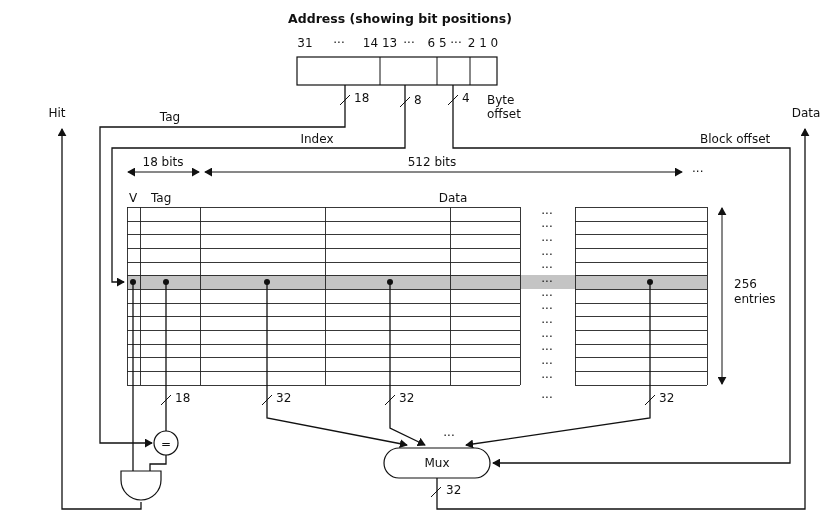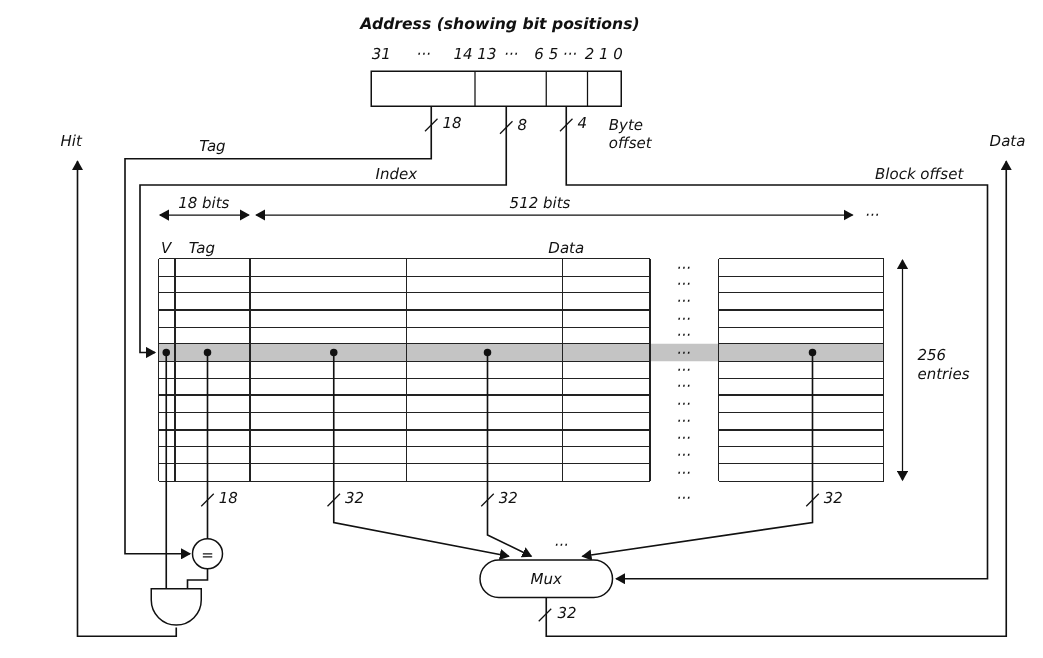--- a/index.html
+++ b/index.html
@@ -1,17 +1,17 @@
 <!DOCTYPE html>
 <html><head>
 <meta charset="utf-8">
 <style>
   html,body{margin:0;padding:0;background:#fff;}
   .stage{position:relative;width:834px;height:526px;background:#fff;overflow:hidden;
-         font-family:"DejaVu Sans","Liberation Sans",sans-serif;font-style:italic;}
+         font-family:"DejaVu Sans","Liberation Sans",sans-serif;}
   svg text{font-family:"DejaVu Sans","Liberation Sans",sans-serif;font-size:12px;fill:#111;}
   svg text.b{font-weight:bold;font-size:12.5px;}
   svg text.mid{text-anchor:middle;}
   .wire{stroke:#111;stroke-width:1.3;fill:none;}
   .thin{stroke:#111;stroke-width:1;fill:none;}
   .grid{stroke:#222;stroke-width:0.9;fill:none;shape-rendering:crispEdges;}
   .box{fill:#fff;stroke:#111;stroke-width:1.2;}
   .dot{fill:#111;stroke:none;}
 </style>
 </head>

